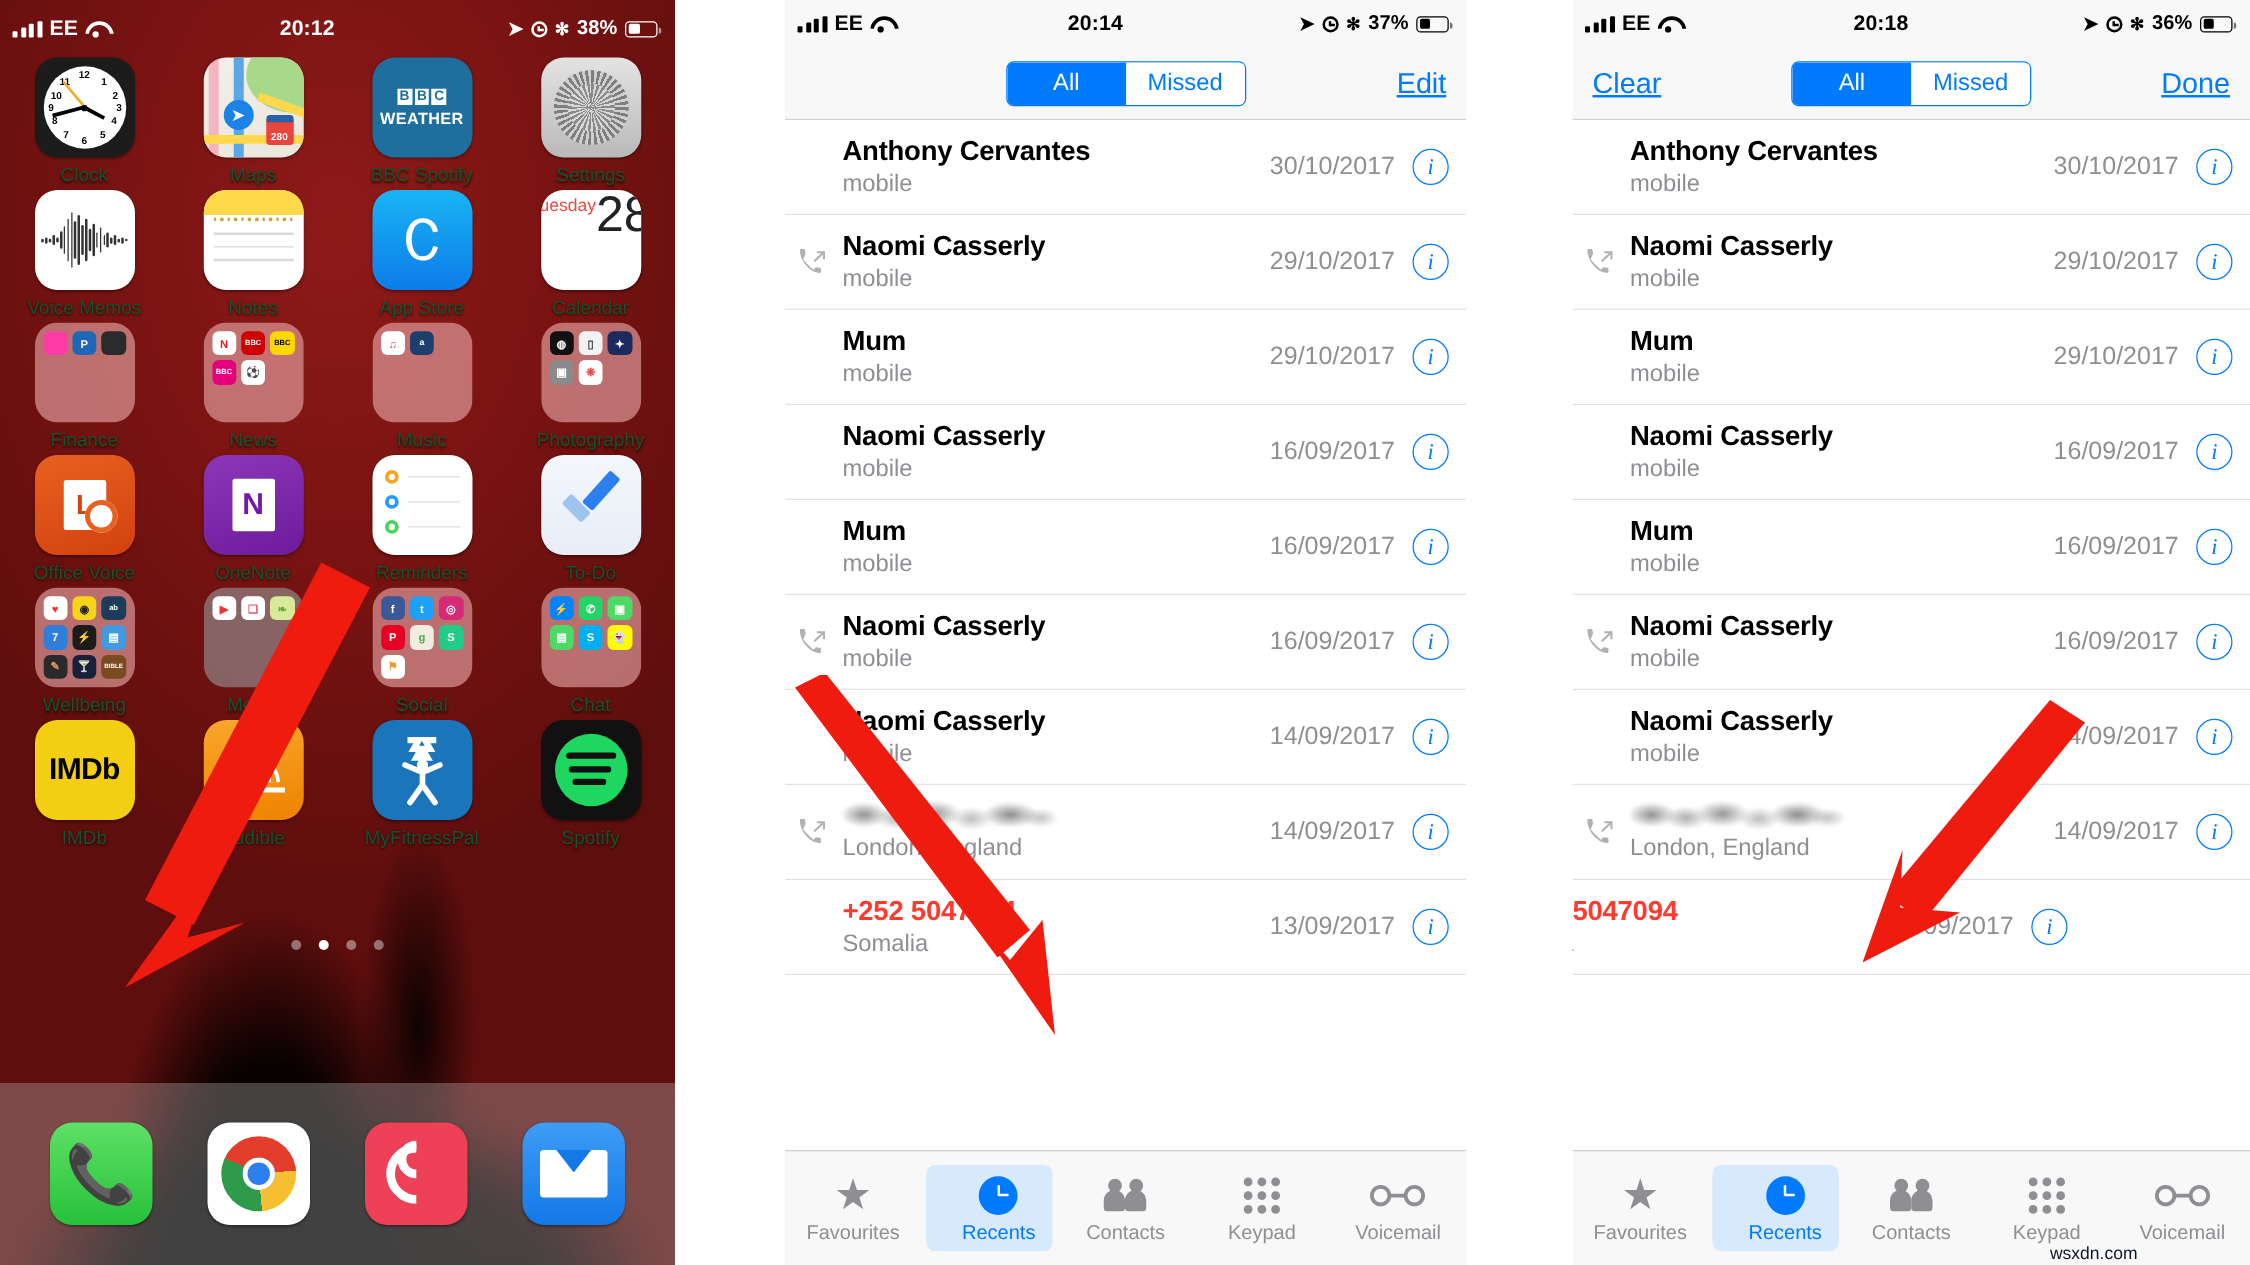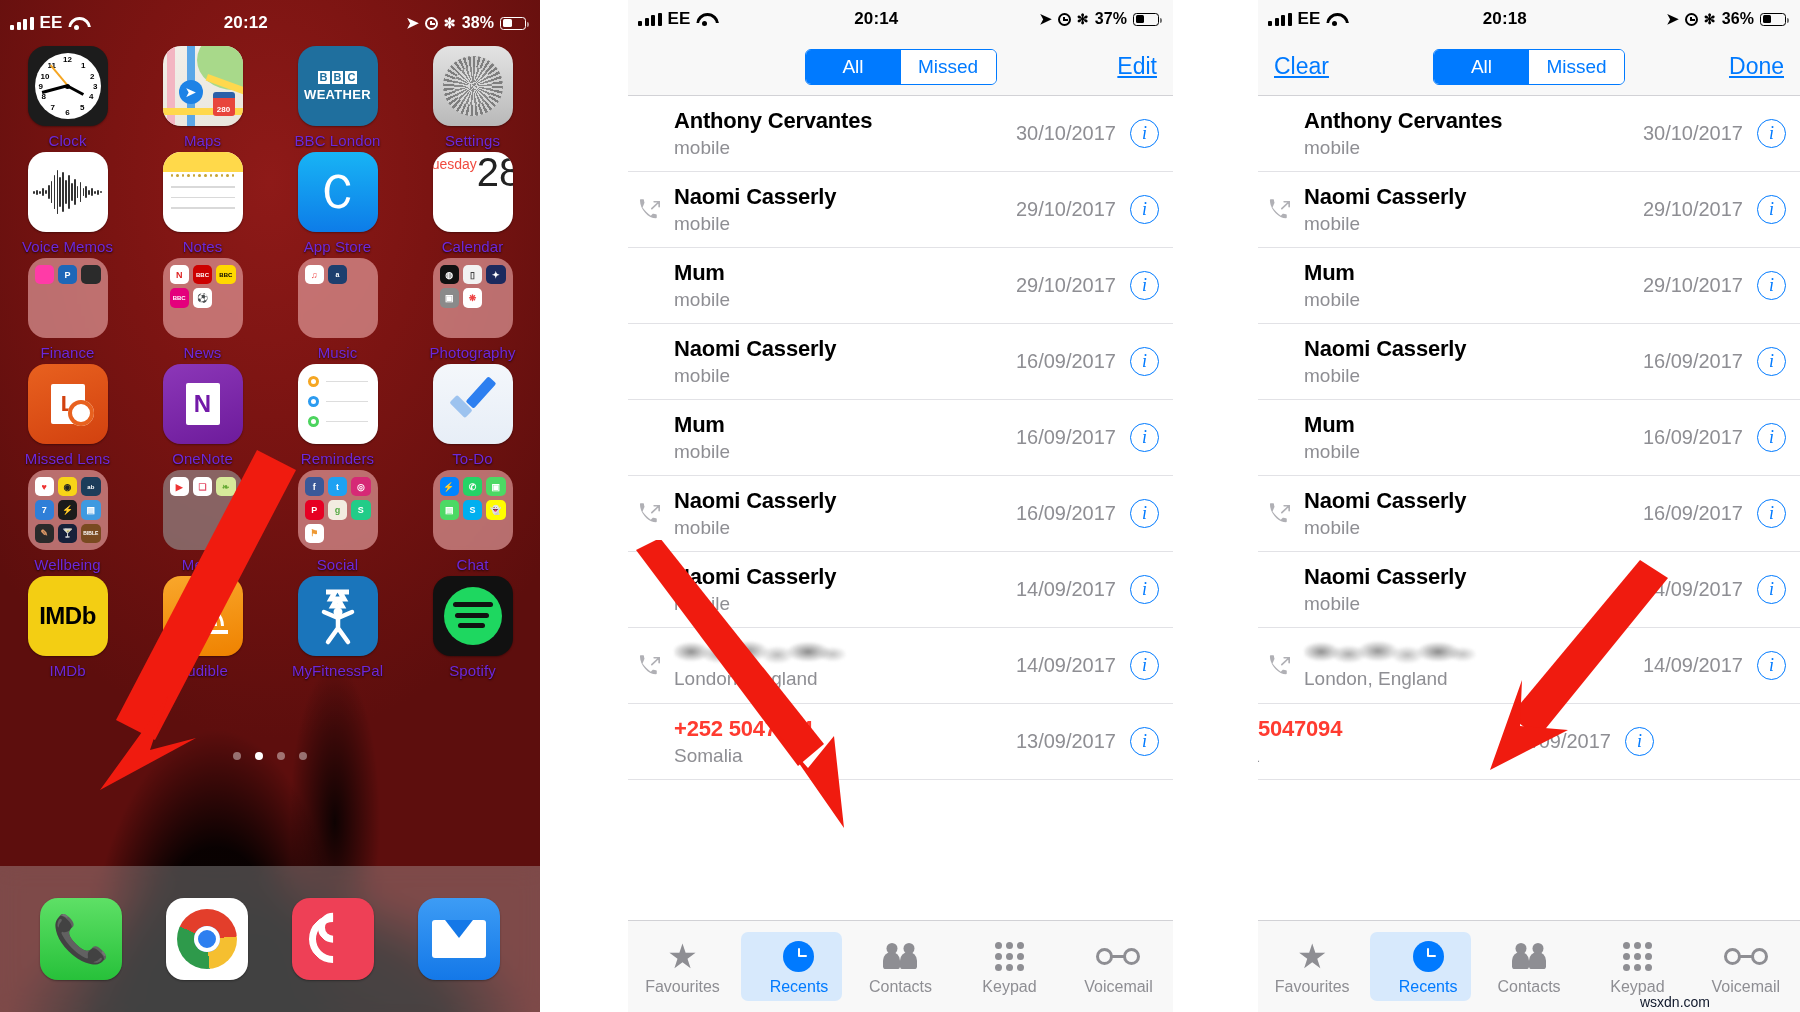--- a/index.html
+++ b/index.html
@@ -69,21 +69,21 @@
     position: absolute; z-index: 3; top: 46px; left: 0; width: 540px;
     display: grid; grid-template-columns: repeat(4, 1fr); row-gap: 3px;
   }
   .app { display: flex; flex-direction: column; align-items: center; }
   .icon {
     width: 80px; height: 80px; border-radius: 18px; overflow: hidden;
     position: relative; background: #fff;
     box-shadow: 0 1px 2px rgba(0,0,0,.35);
   }
   .app-label {
-    margin-top: 6px; font-size: 15px; color: #6d28d9; letter-spacing: .1px;
+    margin-top: 6px; font-size: 15px; color: #14532d; letter-spacing: .1px;
     text-shadow: 0 1px 2px rgba(0,0,0,.75); white-space: nowrap;
   }
   .folder {
     width: 80px; height: 80px; border-radius: 18px;
     background: rgba(235,170,170,.62); backdrop-filter: blur(2px);
     display: grid; grid-template-columns: repeat(3, 1fr); gap: 4px;
     padding: 7px; align-content: start;
   }
   .mini { width: 100%; aspect-ratio: 1/1; border-radius: 5px; background:#ddd; font-size:9px;
           display:flex; align-items:center; justify-content:center; color:#fff; font-weight:bold; overflow:hidden;}
@@ -345,21 +345,21 @@
 
       <div class="app">
         <div class="icon ic-bbc">
           <div class="bbc">
               <b>B</b>
               <b>B</b>
               <b>C</b>
             </div>
           <div class="w">WEATHER</div>
         </div>
-        <div class="app-label">BBC London</div>
+        <div class="app-label">BBC Spotify</div>
       </div>
 
       <div class="app">
         <div class="icon ic-settings">
             <div class="gear"></div>
           </div>
         <div class="app-label">Settings</div>
       </div>
 
       <div class="app">
@@ -465,21 +465,21 @@
           <div class="mini" style="background:#fff;color:#e44">❋</div>
         </div>
         <div class="app-label">Photography</div>
       </div>
 
       <div class="app">
         <div class="icon ic-officelens">
           <div class="pg">L</div>
             <div class="lens"></div>
         </div>
-        <div class="app-label">Missed Lens</div>
+        <div class="app-label">Office Voice</div>
       </div>
       <div class="app">
         <div class="icon ic-onenote">
             <div class="pg">N</div>
           </div>
         <div class="app-label">OneNote</div>
       </div>
       <div class="app">
         <div class="icon ic-reminders">
           <div class="row">

